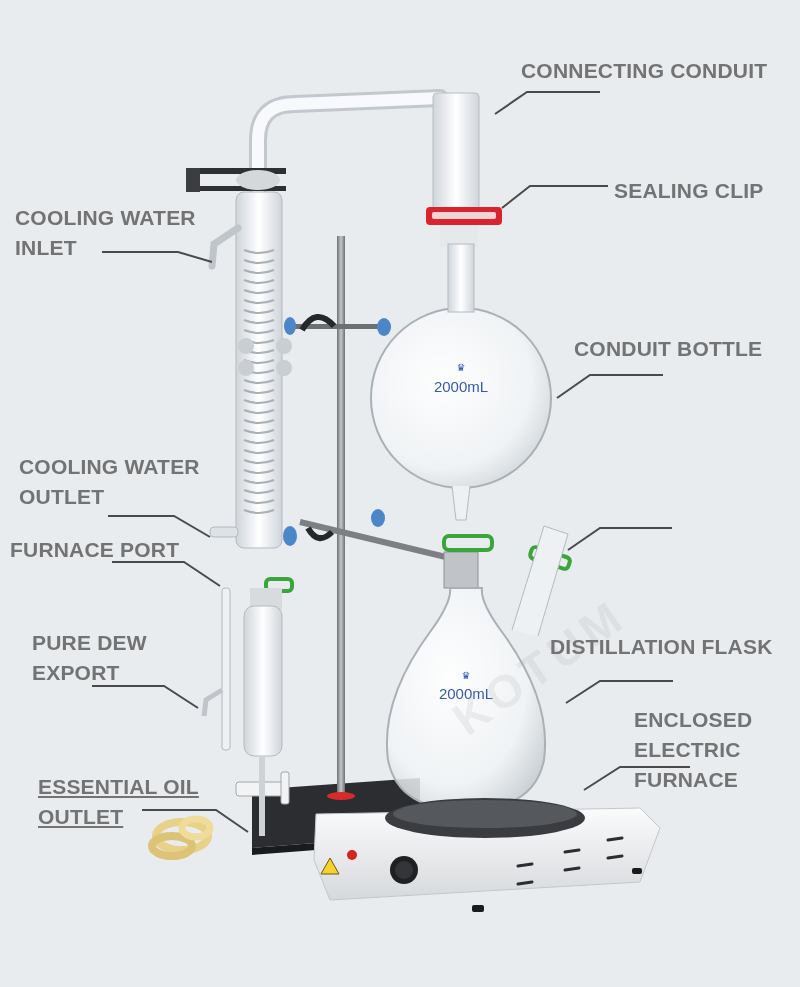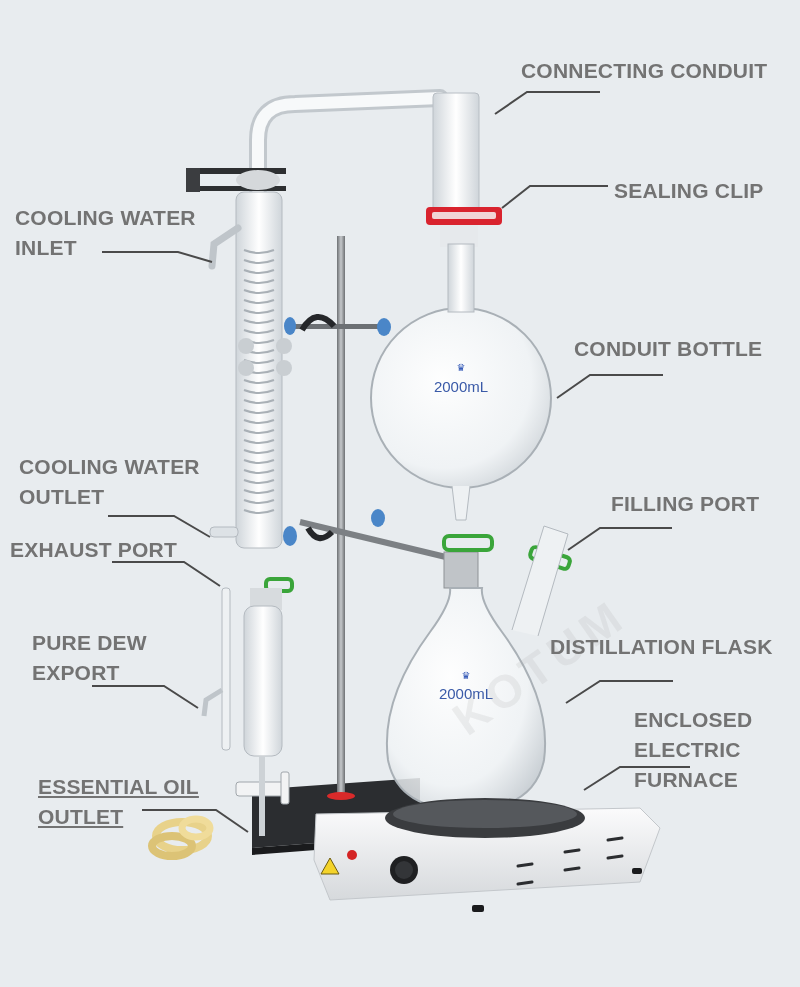--- a/index.html
+++ b/index.html
@@ -227,22 +227,21 @@
 
   <div class="watermark">KOTUM</div>
 
   <div class="label" style="left:521px; top:56px;">CONNECTING CONDUIT</div>
   <div class="label" style="left:614px; top:176px;">SEALING CLIP</div>
   <div class="label" style="left:15px; top:203px;">COOLING WATER
 INLET</div>
   <div class="label" style="left:574px; top:334px;">CONDUIT BOTTLE</div>
   <div class="label" style="left:19px; top:452px;">COOLING WATER
 OUTLET</div>
-  <div class="label" style="left:611px; top:489px;">FILLING PORT</div>
-  <div class="label" style="left:10px; top:535px;">EXHAUST PORT</div>
+  <div class="label" style="left:10px; top:535px;">FURNACE PORT</div>
   <div class="label" style="left:550px; top:632px;">DISTILLATION FLASK</div>
   <div class="label" style="left:32px; top:628px;">PURE DEW
 EXPORT</div>
   <div class="label" style="left:634px; top:705px;">ENCLOSED
 ELECTRIC
 FURNACE</div>
   <div class="label" style="left:38px; top:772px;text-decoration:underline;">ESSENTIAL OIL
 OUTLET</div>
 
 </div>

